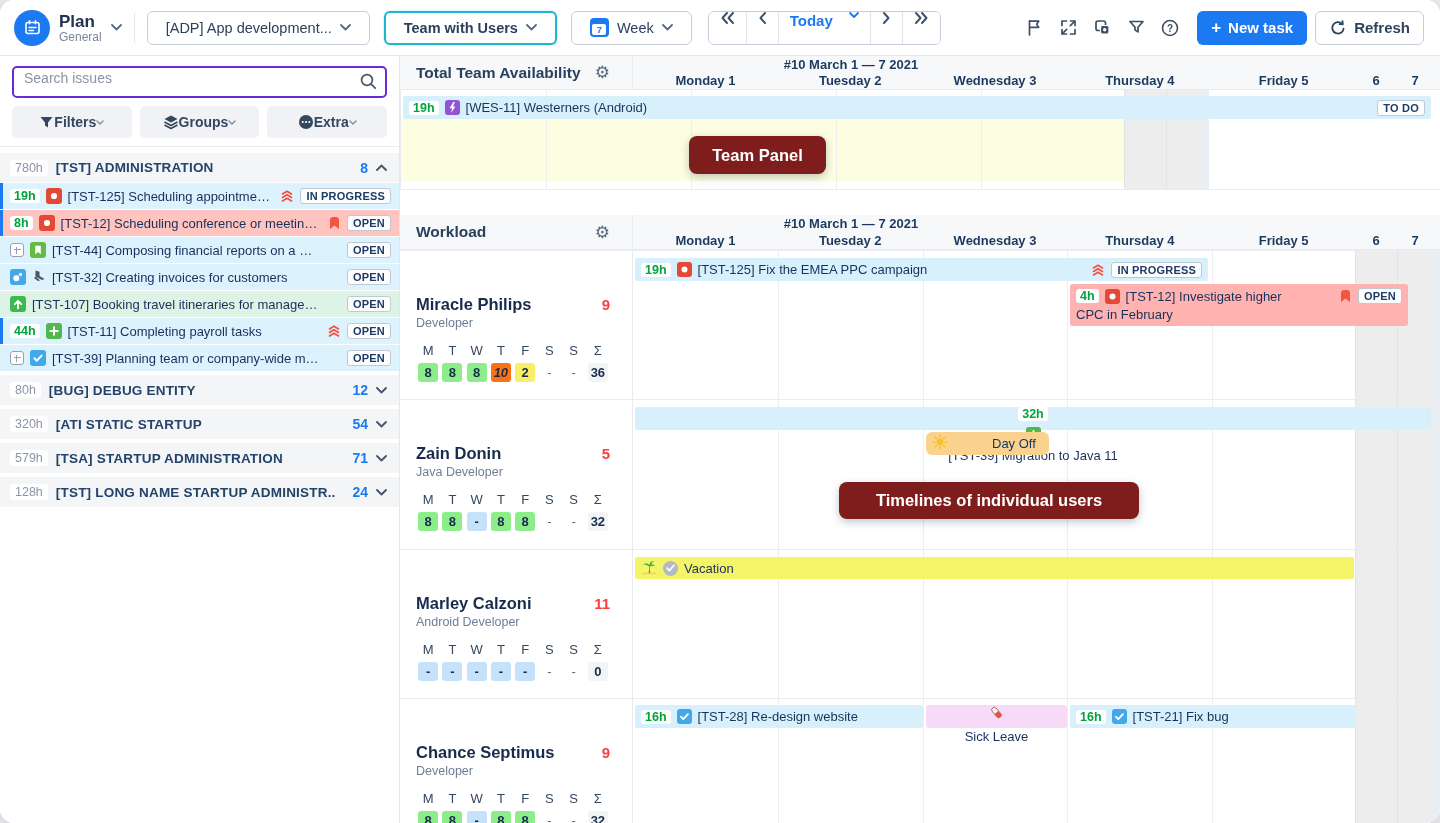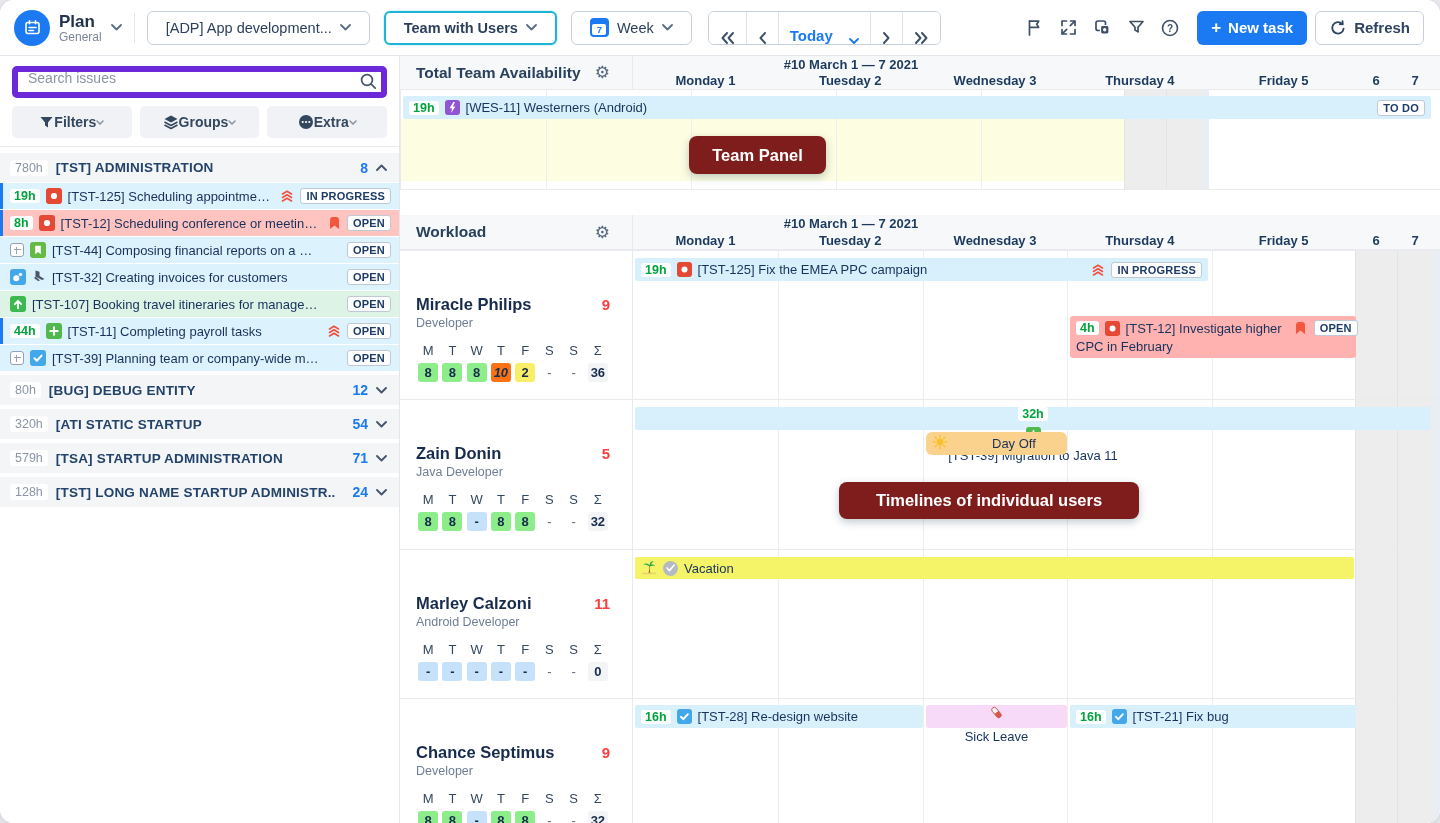--- a/index.html
+++ b/index.html
@@ -11,36 +11,36 @@
   .plan-group { display:flex; align-items:center; gap:9px; cursor:pointer; }
   .plan-logo { width:36px; height:36px; border-radius:50%; background:#1b7af2; display:flex; align-items:center; justify-content:center; }
   .plan-name { font-size:17px; font-weight:700; color:#22334d; line-height:19px; }
   .plan-sub { font-size:12px; color:#7a8699; line-height:13px; }
   .vdiv { width:1px; height:30px; background:#e3e6ea; margin:0 12px; }
   .dd { display:flex; align-items:center; gap:8px; height:34px; padding:0 18px; border:1px solid #c6cfd9; border-radius:6px; background:#fff; font-size:14.5px; font-weight:500; color:#2b3f5c; margin-right:14px; cursor:pointer; white-space:nowrap; }
   .dd.teal { border:2px solid #1db5d4; box-shadow:0 0 0 1px rgba(29,181,212,.15); font-weight:600; }
   .week-ico { width:19px; height:19px; background:#1b7af2; border-radius:4px; position:relative; }
   .week-ico span { position:absolute; left:2.5px; right:2.5px; bottom:2.5px; top:6px; background:#fff; border-radius:2px; color:#1b7af2; font-size:9.5px; font-weight:700; display:flex; align-items:center; justify-content:center; }
   .navgrp { display:flex; align-items:stretch; height:34px; border:1px solid #c6cfd9; border-radius:6px; overflow:hidden; background:#fff; margin-left:2px; }
-  .navgrp .seg { display:flex; align-items:flex-end; gap:16px; padding:0 11px; border-left:1px solid #e0e4e9; cursor:pointer; background:#fff; border-top:none;border-bottom:none;border-right:none; }
+  .navgrp .seg { display:flex; align-items:flex-start; gap:16px; padding:0 11px; border-left:1px solid #e0e4e9; cursor:pointer; background:#fff; border-top:none;border-bottom:none;border-right:none; }
   .navgrp .seg:first-child { border-left:none; }
   .today-txt { color:#1b7af2; font-size:15px; font-weight:600; }
   .spacer { flex:1; }
   .tico { width:34px; height:34px; display:flex; align-items:center; justify-content:center; cursor:pointer; border-radius:5px; }
   .btn-primary { display:flex; align-items:center; gap:7px; height:34px; padding:0 14px; background:#1b7af2; color:#fff; border:none; border-radius:6px; font-size:15px; font-weight:600; margin:0 8px 0 10px; cursor:pointer; font-family:inherit; }
   .btn-plus { font-size:17px; font-weight:600; line-height:1; }
   .btn-secondary { display:flex; align-items:center; gap:7px; height:34px; padding:0 13px; background:#fff; color:#2e4360; border:1px solid #c6cfd9; border-radius:6px; font-size:15px; font-weight:600; cursor:pointer; font-family:inherit; }
 
   .body-wrap { display:flex; height:767px; }
 
   
   .sidebar { width:400px; border-right:1px solid #e3e6ea; background:#fff; display:flex; flex-direction:column; }
   .sb-top { padding:10px 12px 8px 12px; border-bottom:1px solid #e7eaee; }
   .search-box { position:relative; height:32px; margin-bottom:8px; }
-  .search-box input { width:100%; height:32px; border:6px solid #6d28d9; border-radius:5px; padding:0 34px 8px 10px; font-size:14px; color:#26374f; font-family:inherit; outline:none; }
+  .search-box input { width:100%; height:32px; border:2px solid #6d28d9; border-radius:5px; padding:0 34px 8px 10px; font-size:14px; color:#26374f; font-family:inherit; outline:none; }
   .search-box input::placeholder { color:#8a94a5; }
   .search-box .sicon { position:absolute; right:9px; top:6px; }
   .fbtns { display:flex; gap:8px; }
   .fbtn { flex:1; height:32px; display:flex; align-items:center; justify-content:center; background:#f1f2f5; border:none; border-radius:5px; font-size:14px; font-weight:700; color:#33475f; cursor:pointer; font-family:inherit; }
   .fbtn .mini-caret { opacity:.55; }
   .sb-list { padding-top:6px; overflow:hidden; }
   .grp-hdr { height:29px; margin-bottom:1px; background:#f4f5f7; display:flex; align-items:center; gap:8px; padding:0 12px 0 10px; cursor:pointer; }
   .grp-hdr.spaced { height:30px; margin-top:4px; }
   .hours-chip { background:#fff; border-radius:3px; padding:1px 5px; font-size:12.5px; color:#8b95a7; }
   .grp-name { font-size:13.5px; font-weight:700; color:#23436b; letter-spacing:.2px; flex:1; white-space:nowrap; overflow:hidden; text-overflow:ellipsis; }
@@ -601,21 +601,21 @@
               </span>
           <span>[TST-125] Fix the EMEA PPC campaign</span>
           <span class="fill"></span>
           <span class="prio">
                 <svg width="14" height="14" viewBox="0 0 14 14">
                   <path d="M2.5 5 7 2.2 11.5 5M2.5 8.5 7 5.7l4.5 2.8M2.5 12 7 9.2l4.5 2.8" stroke="#f4503f" stroke-width="1.6" fill="none" stroke-linecap="round" stroke-linejoin="round"></path>
                 </svg>
               </span>
           <span class="badge">IN PROGRESS</span>
         </div>
-        <div class="bar2line" style="left:437px; width:286px; top:33px;margin-top:32px;">
+        <div class="bar2line" style="left:437px; width:338px; top:33px;">
           <div class="l1">
             <span class="h-chip">4h</span>
             <span class="ticon sm bug">
                   <svg width="15" height="15" viewBox="0 0 15 15">
                     <circle cx="7.5" cy="7.5" r="3" fill="#fff"></circle>
                   </svg>
                 </span>
             <span>[TST-12] Investigate higher</span>
             <span class="fill" style="flex:1"></span>
             <span class="prio">
@@ -689,21 +689,21 @@
         </div>
         <div class="bar blue" style="left:2px; right:9px; top:7px;flex-direction:column;">
           <span class="h-chip">32h</span>
           <span class="ticon sm feature">
                 <svg width="15" height="15" viewBox="0 0 15 15">
                   <path d="M7.5 4v7M4 7.5h7" stroke="#fff" stroke-width="1.9" stroke-linecap="round"></path>
                 </svg>
               </span>
           <span>[TST-39] Migration to Java 11</span>
         </div>
-        <div class="bar orange" style="left:293px; width:141px; top:32px; border-radius:6px;gap:44px;">
+        <div class="bar orange" style="left:293px; width:123px; top:32px; border-radius:6px;gap:44px;">
           <span><svg width="16" height="16" viewBox="0 0 16 16">
                   <circle cx="8" cy="8" r="3.4" fill="#f8c12c"></circle>
                   <g stroke="#f8c12c" stroke-width="1.4" stroke-linecap="round">
                     <path d="M8 1.2v2M8 12.8v2M1.2 8h2M12.8 8h2M3.2 3.2l1.4 1.4M11.4 11.4l1.4 1.4M12.8 3.2l-1.4 1.4M4.6 11.4l-1.4 1.4"></path>
                   </g>
                 </svg></span>
           <span>Day Off</span>
         </div>
         <div class="overlay" style="left:206px; top:82px; width:300px; height:37px;">
           <span>Timelines of individual users</span>

